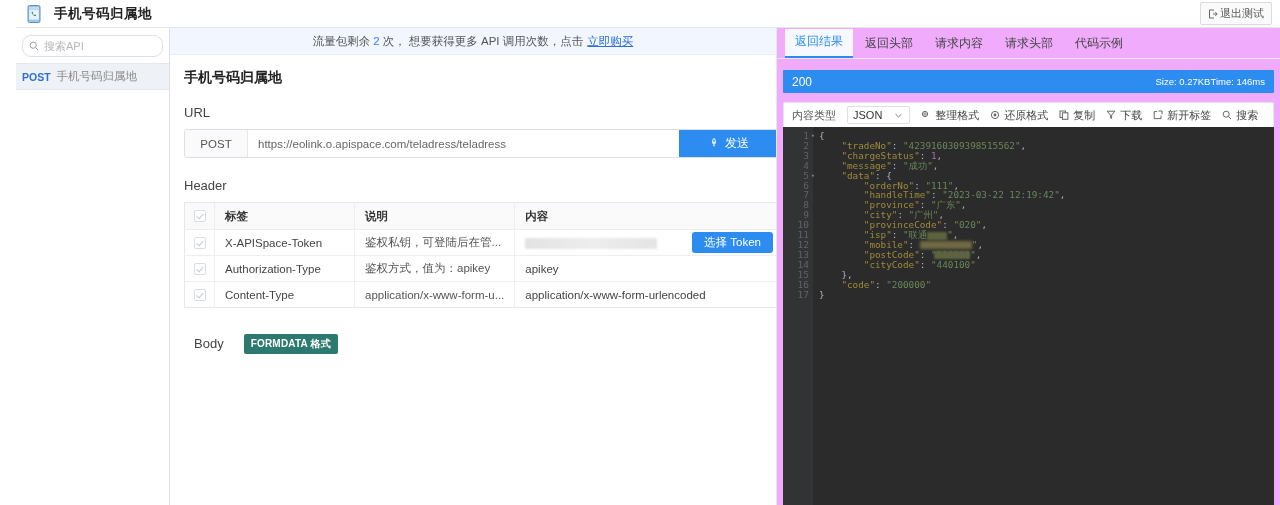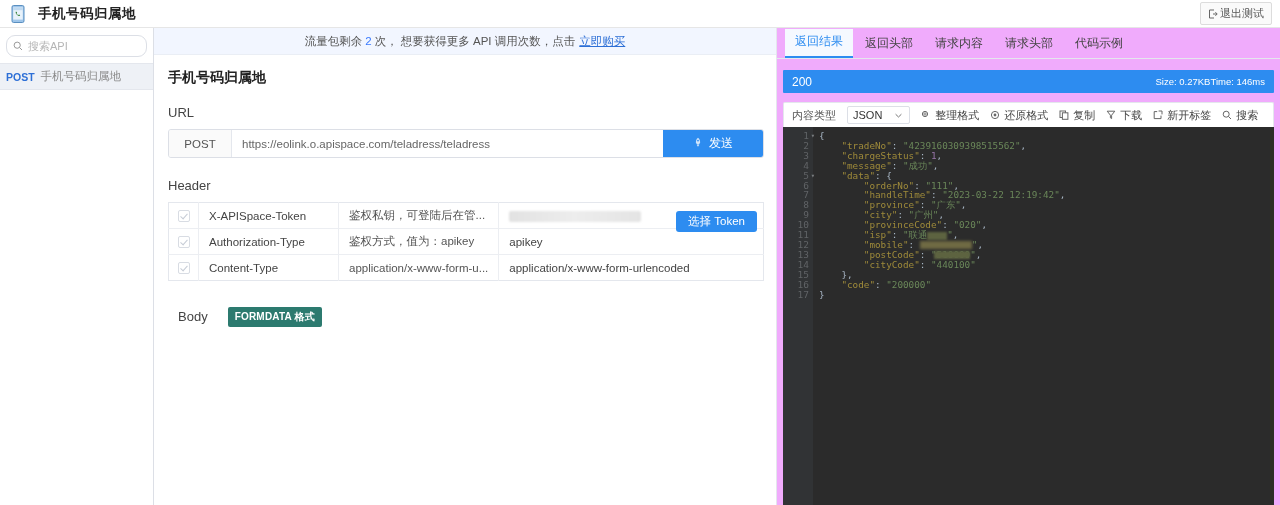--- a/index.html
+++ b/index.html
@@ -3,21 +3,21 @@
 <meta charset="utf-8">
 <style>
   * { box-sizing: border-box; margin: 0; padding: 0; }
   html, body {
     width: 1280px; height: 505px;
     font-family: "Liberation Sans", sans-serif;
     background: #ffffff;
     overflow: hidden;
     color: #333;
   }
-  .app { position: relative; width: 1280px; height: 505px; }
+  .app { position: relative; width: 1280px; height: 505px; padding-left: 16px; }
 
   
   .topbar {
     height: 28px; width: 100%;
     background: #fff;
     border-bottom: 1px solid #e6e6e6;
     display: flex; align-items: center; padding: 0 8px;
   }
   .app-icon {
     width: 16px; height: 18px; margin-left: 2px; margin-right: 12px;
@@ -117,21 +117,21 @@
     position: relative; vertical-align: middle;
   }
   .chk::after {
     content: ""; position: absolute; left: 3px; top: 1px;
     width: 3px; height: 6px; border: solid #c6ccd6;
     border-width: 0 1.5px 1.5px 0; transform: rotate(42deg);
   }
   .redact { display: inline-block; height: 11px; border-radius: 2px;
     background: linear-gradient(90deg,#e2e2e2,#ededed,#e4e4e4); filter: blur(1.2px); vertical-align: middle; }
   .token-btn {
-    position: absolute; right: 6px; top: 8px;
+    position: absolute; right: 6px; top: 2px;
     background: #2d8cf0; color: #fff; font-size: 11.5px;
     padding: 3px 12px; border-radius: 3px; cursor: pointer;
   }
   .body-head { display: flex; align-items: center; gap: 10px; margin-bottom: 9px; }
   .formdata-badge {
     background: #2c7a6f; color: #fff; font-size: 10px; font-weight: bold;
     padding: 3px 7px; border-radius: 2px; letter-spacing: .2px;
   }
 
   
@@ -246,20 +246,26 @@
                 <path d="M3.6 7.8l1.4 2 1.4-2" fill="#cfe4fb"></path>
               </svg>
             </span>
             <span>发送</span>
           </div>
         </div>
 
         <div class="sec-label">Header</div>
         <table class="tbl">
           <tbody>
+              <tr>
+            <th class="c-check"><span class="chk"></span></th>
+            <th class="c-tag">标签</th>
+            <th class="c-desc">说明</th>
+            <th class="c-val">内容</th>
+          </tr>
           <tr>
             <td class="c-check"><span class="chk"></span></td>
             <td class="c-tag">X-APISpace-Token</td>
             <td class="c-desc">鉴权私钥，可登陆后在管...</td>
             <td class="c-val">
               <span class="redact" style="width:132px"></span>
               <span class="token-btn">选择 Token</span>
             </td>
           </tr>
           <tr>

